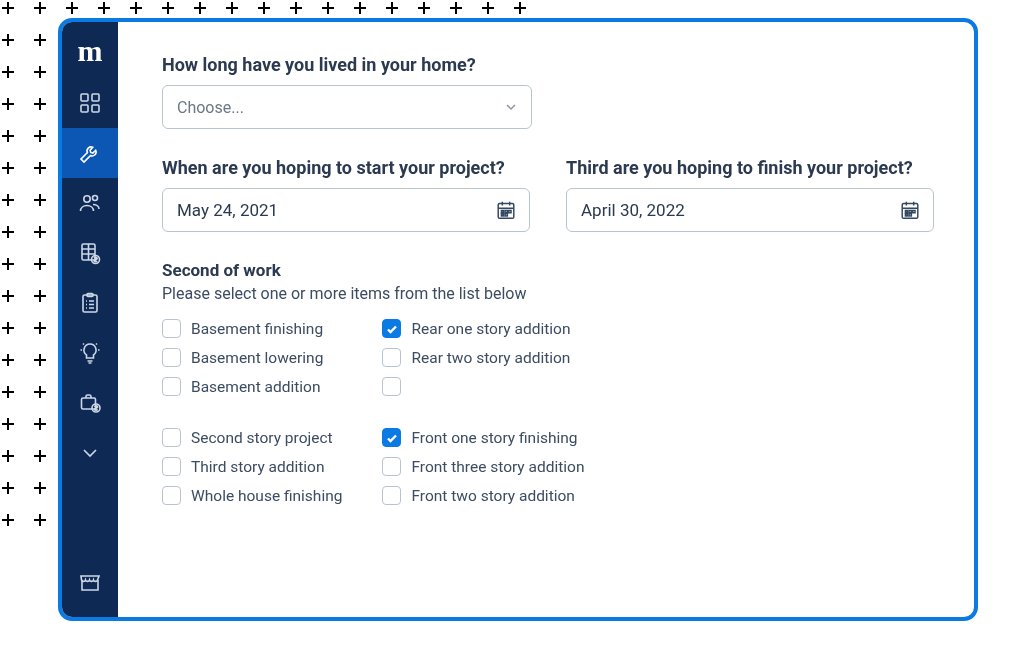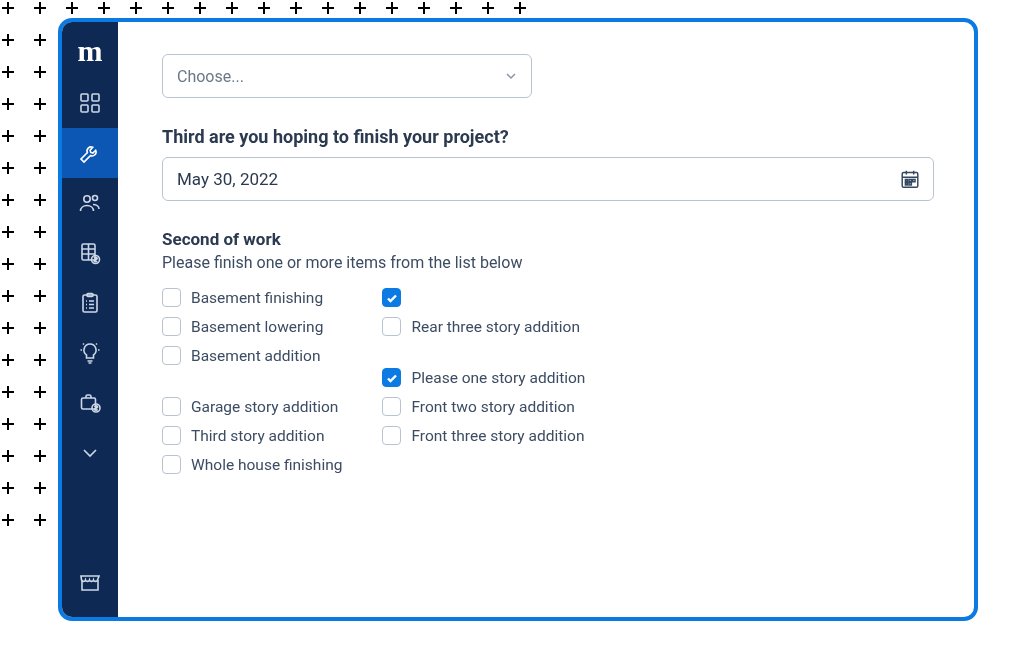--- a/index.html
+++ b/index.html
@@ -444,102 +444,122 @@
     <div class="nav-item" style="margin-bottom:10px;">
       <svg class="icon-svg" viewBox="0 0 24 24">
           <path d="M4 10V20h16V10"></path>
           <path d="M3 6h18l-1.5 4a2 2 0 0 1-2 1.4 2 2 0 0 1-2-1.4 2 2 0 0 1-2 1.4 2 2 0 0 1-2-1.4 2 2 0 0 1-2 1.4 2 2 0 0 1-2-1.4 2 2 0 0 1-2 1.4 2 2 0 0 1-2-1.4L3 6z"></path>
         </svg>
     </div>
   </div>
 
   <div class="main">
 
+    <div class="q-label">How long have you lived in your home?</div>
     <div class="select">
       <span>Choose...</span>
       <svg class="chevron" viewBox="0 0 12 12" stroke="#8a96a6" fill="none" stroke-width="1.5">
           <path d="M2 4l4 4 4-4"></path>
         </svg>
     </div>
 
     <div class="row-dates">
       <div class="col">
-        <div class="q-label">Third are you hoping to finish your project?</div>
+        <div class="q-label">When are you hoping to start your project?</div>
         <div class="date-input">
-          <span>May 30, 2022</span>
+          <span>May 24, 2021</span>
           <svg class="cal-icon" viewBox="0 0 24 24" fill="none" stroke="currentColor" stroke-width="1.6">
               <rect x="3.5" y="5" width="17" height="16" rx="1.5"></rect>
               <path d="M3.5 10h17M8 3v4M16 3v4"></path>
               <rect x="7" y="12.5" width="2.5" height="2.5"></rect>
               <rect x="11" y="12.5" width="2.5" height="2.5"></rect>
               <rect x="15" y="12.5" width="2.5" height="2.5"></rect>
               <rect x="7" y="16" width="2.5" height="2.5"></rect>
               <rect x="11" y="16" width="2.5" height="2.5"></rect>
             </svg>
         </div>
       </div>
+      <div class="col">
+        <div class="q-label">Third are you hoping to finish your project?</div>
+        <div class="date-input">
+          <span>April 30, 2022</span>
+          <svg class="cal-icon" viewBox="0 0 24 24" fill="none" stroke="currentColor" stroke-width="1.6">
+              <rect x="3.5" y="5" width="17" height="16" rx="1.5"></rect>
+              <path d="M3.5 10h17M8 3v4M16 3v4"></path>
+              <rect x="7" y="12.5" width="2.5" height="2.5"></rect>
+              <rect x="11" y="12.5" width="2.5" height="2.5"></rect>
+              <rect x="15" y="12.5" width="2.5" height="2.5"></rect>
+              <rect x="7" y="16" width="2.5" height="2.5"></rect>
+              <rect x="11" y="16" width="2.5" height="2.5"></rect>
+            </svg>
+        </div>
+      </div>
     </div>
 
     <div class="scope-title">Second of work</div>
-    <div class="scope-sub">Please finish one or more items from the list below</div>
+    <div class="scope-sub">Please select one or more items from the list below</div>
 
     <div class="scope-cols">
       <div class="scope-col" id="scope-col-1">
           <div class="check-item">
             <div class="checkbox"></div>
             <span>Basement finishing</span>
           </div>
           <div class="check-item">
             <div class="checkbox"></div>
             <span>Basement lowering</span>
           </div>
           <div class="check-item">
             <div class="checkbox"></div>
             <span>Basement addition</span>
           </div>
           <div class="group-gap"></div>
           <div class="check-item">
             <div class="checkbox"></div>
-            <span>Garage story addition</span>
+            <span>Second story project</span>
           </div>
           <div class="check-item">
             <div class="checkbox"></div>
             <span>Third story addition</span>
           </div>
           <div class="check-item">
             <div class="checkbox"></div>
             <span>Whole house finishing</span>
           </div>
         </div>
       <div class="scope-col" id="scope-col-2">
           <div class="check-item">
             <div class="checkbox checked">
               <svg class="checkmark" viewBox="0 0 12 12">
                 <path d="M2 6.5l2.5 2.5L10 3.5"></path>
               </svg>
             </div>
-          </div>
-          <div class="check-item">
-            <div class="checkbox"></div>
-            <span>Rear three story addition</span>
+            <span>Rear one story addition</span>
+          </div>
+          <div class="check-item">
+            <div class="checkbox"></div>
+            <span>Rear two story addition</span>
+          </div>
+          <div class="check-item">
+            <div class="checkbox"></div>
           </div>
           <div class="group-gap"></div>
           <div class="check-item">
             <div class="checkbox checked">
               <svg class="checkmark" viewBox="0 0 12 12">
                 <path d="M2 6.5l2.5 2.5L10 3.5"></path>
               </svg>
             </div>
-            <span>Please one story addition</span>
+            <span>Front one story finishing</span>
+          </div>
+          <div class="check-item">
+            <div class="checkbox"></div>
+            <span>Front three story addition</span>
           </div>
           <div class="check-item">
             <div class="checkbox"></div>
             <span>Front two story addition</span>
-          </div>
-          <div class="check-item">
-            <div class="checkbox"></div>
-            <span>Front three story addition</span>
           </div>
         </div>
     </div>
 
   </div>
 </div>
 
 </body></html>

